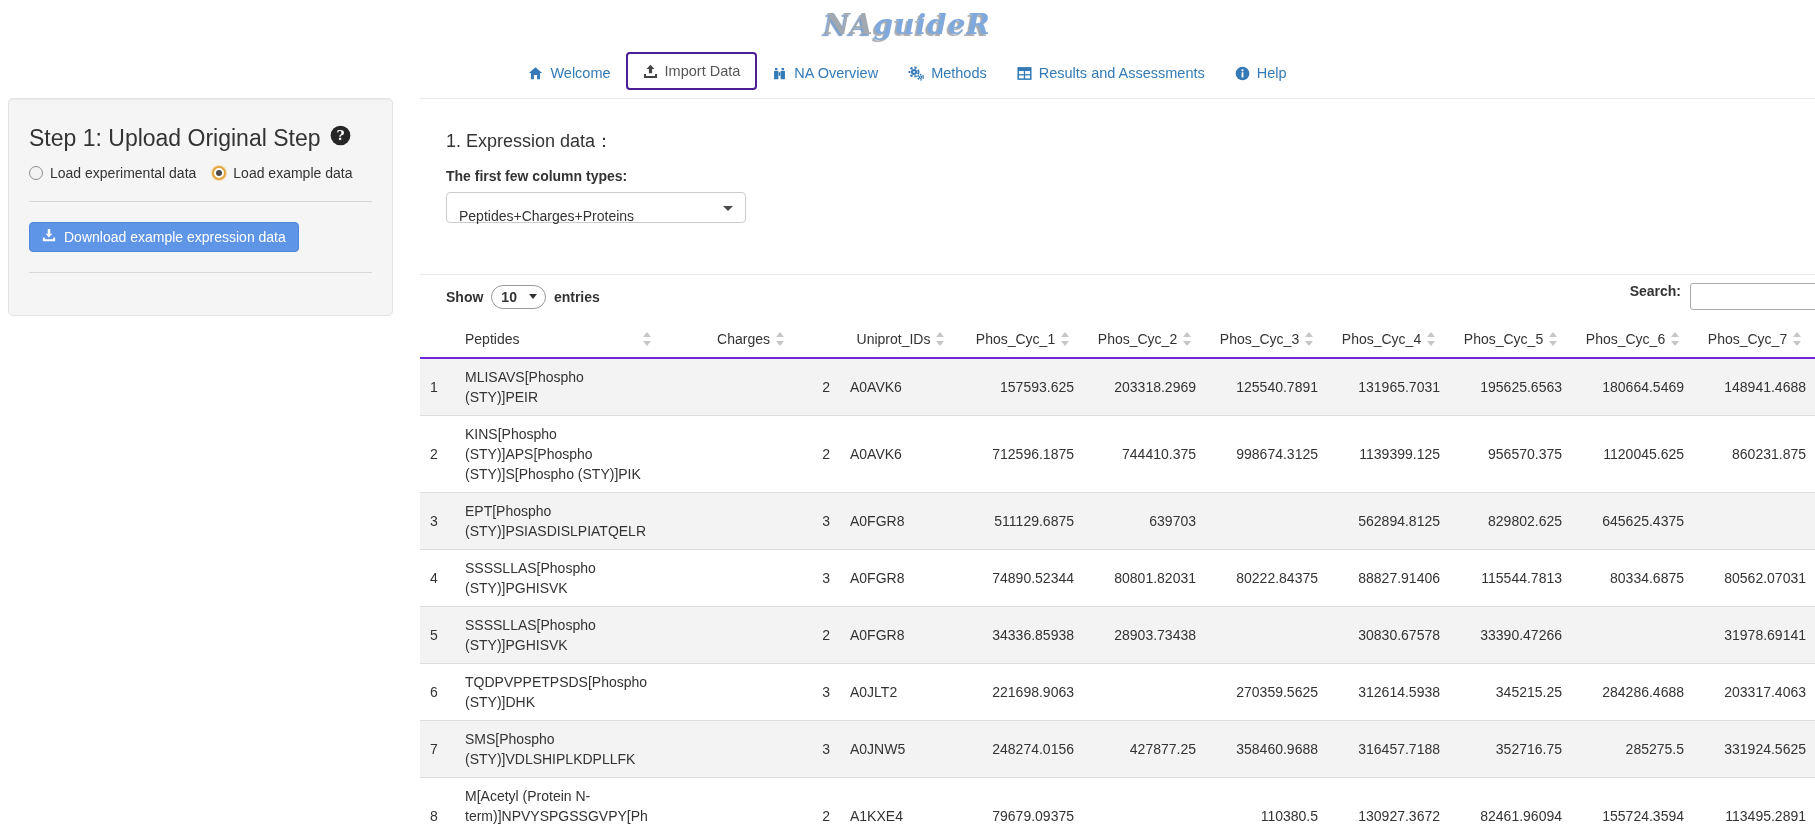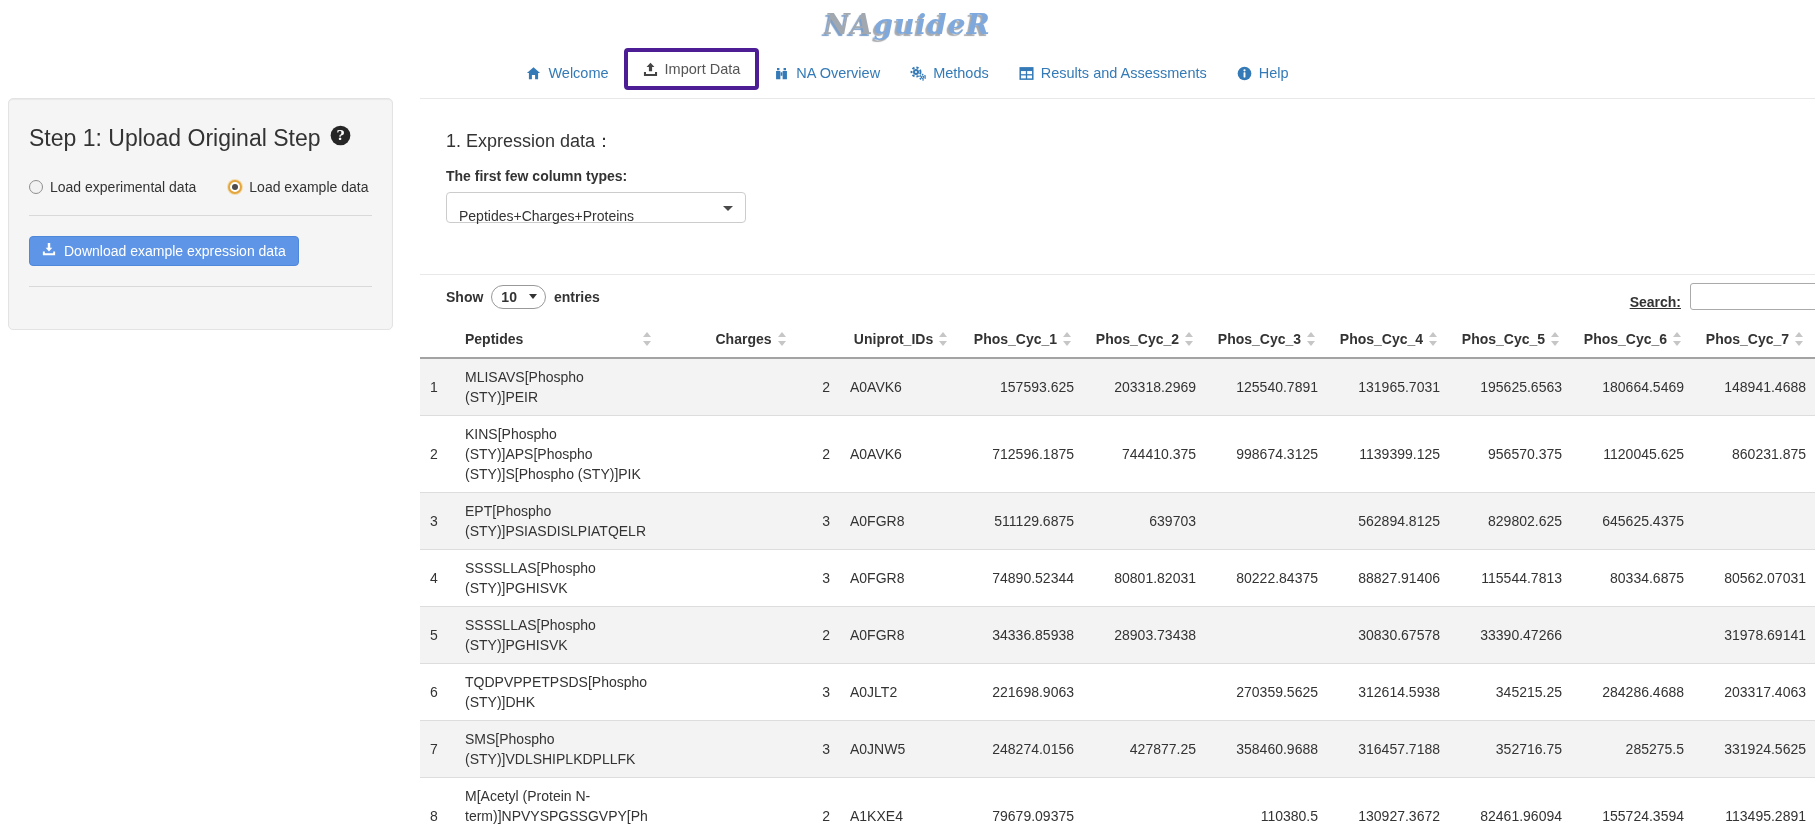--- a/index.html
+++ b/index.html
@@ -10,30 +10,30 @@
   .logo { text-align: center; padding-top: 3px; height: 50px;
     font-family: "DejaVu Serif", serif; font-style: italic; font-weight: bold;
     font-size: 28px; letter-spacing: 1px; line-height: 44px; }
   .logo .na   { color: #a2a8b0; text-shadow: -2px 2px 1px #7d9fc9; }
   .logo .gui  { color: #7fa9dc; text-shadow: -2px 2px 1px #a6a9ad; }
 
   .nav { display: flex; justify-content: center; align-items: flex-end; height: 40px; }
   .nav-item { display: inline-flex; align-items: center; gap: 7px; padding: 9px 15px;
     color: #337ab7; font-size: 14.5px; cursor: pointer; white-space: nowrap; }
   .nav-item svg { display: block; }
-  .nav-item.active { background: #fff; border: 4px solid #4c1d95; border-radius: 4px; color: #555; align-items: flex-end; }
+  .nav-item.active { background: #fff; border: 2px solid #4c1d95; border-radius: 4px; color: #555; align-items: flex-end; }
 
   
   .layout { display: flex; align-items: flex-start; }
   .sidebar { width: 420px; flex: none; padding: 8px 27px 0 8px; }
   .well { background: #f5f5f5; border: 1px solid #e3e3e3; border-radius: 5px;
     padding: 18px 20px 22px 20px; box-shadow: inset 0 1px 1px rgba(0,0,0,.05); }
   .well h3 { font-size: 23px; font-weight: 400; color: #333; margin: 8px 0 0 0;
     display: flex; align-items: center; gap: 9px; }
-  .radio-row { display: flex; align-items: center; gap: 32px; margin-top: 27px; font-size: 14px; }
+  .radio-row { display: flex; align-items: center; gap: 16px; margin-top: 13px; font-size: 14px; }
   .radio-opt { display: inline-flex; align-items: center; gap: 7px; cursor: pointer; }
   .radio { width: 14px; height: 14px; border-radius: 50%; border: 1px solid #8f8f8f;
     background: #f2f2f2; display: inline-block; flex: none; }
   .radio.sel { border: 2px solid #e3a63e; background: #fff; position: relative;
     box-shadow: 0 0 0 1px #f3ddb0; }
   .radio.sel:after { content: ""; position: absolute; inset: 2px; background: #4c4c4c; border-radius: 50%; }
   .well hr { border: none; border-top: 1px solid #d9d9d9; margin: 20px 0; }
   .btn-dl { display: inline-flex; align-items: center; gap: 8px; background: #5f95e6;
     border: 1px solid #4f87da; color: #fff; font-size: 14px; padding: 5px 12px;
     border-radius: 4px; cursor: pointer; line-height: 18px; }
@@ -51,28 +51,28 @@
   .main hr.split { border: none; border-top: 1px solid #e8e8e8; margin: 51px 0 0 0; }
 
   .controls { display: flex; justify-content: space-between; align-items: center;
     margin: 8px 0 0 26px; font-weight: bold; color: #333; }
   .length-ctl { display: inline-flex; align-items: center; gap: 8px; }
   .fake-select { display: inline-flex; align-items: center; gap: 12px; border: 1px solid #999;
     border-radius: 12px; background: #fff; padding: 3px 8px 3px 9px; font-weight: bold;
     cursor: pointer; min-width: 52px; }
   .fake-select .caret { width: 0; height: 0; border-left: 4px solid transparent;
     border-right: 4px solid transparent; border-top: 5px solid #333; }
-  .search-ctl { display: inline-flex; align-items: flex-end; text-decoration: underline; }
+  .search-ctl { display: inline-flex; align-items: flex-start; }
   .search-ctl input { height: 27px; width: 150px; border: 1px solid #aaa; border-radius: 3px;
     margin-left: 9px; margin-right: -25px; padding: 0 6px; font-size: 14px; outline: none; }
 
   
   table.dt { border-collapse: collapse; table-layout: fixed; width: 1396px; margin-top: 11px;
     font-size: 14px; color: #333; }
-  table.dt th { font-weight: bold; padding: 8px 10px; border-bottom: 2px solid #a3a3a3;
+  table.dt th { font-weight: normal; padding: 8px 10px; border-bottom: 2px solid #6d28d9;
     line-height: 20px; cursor: pointer; }
   .th-wrap { display: flex; align-items: center; justify-content: center; gap: 6px; }
   th.h-pep .th-wrap { justify-content: space-between; }
   .sorter { display: inline-block; width: 9px; height: 16px; position: relative; flex: none; }
   .sorter:before, .sorter:after { content: ""; position: absolute; left: 0;
     border-left: 4.5px solid transparent; border-right: 4.5px solid transparent; }
   .sorter:before { top: 1px; border-bottom: 5px solid #c6c6c6; }
   .sorter:after  { bottom: 1px; border-top: 5px solid #c6c6c6; }
   table.dt td { padding: 8px 10px; border-top: 1px solid #ddd; line-height: 20px;
     vertical-align: middle; word-wrap: break-word; }

